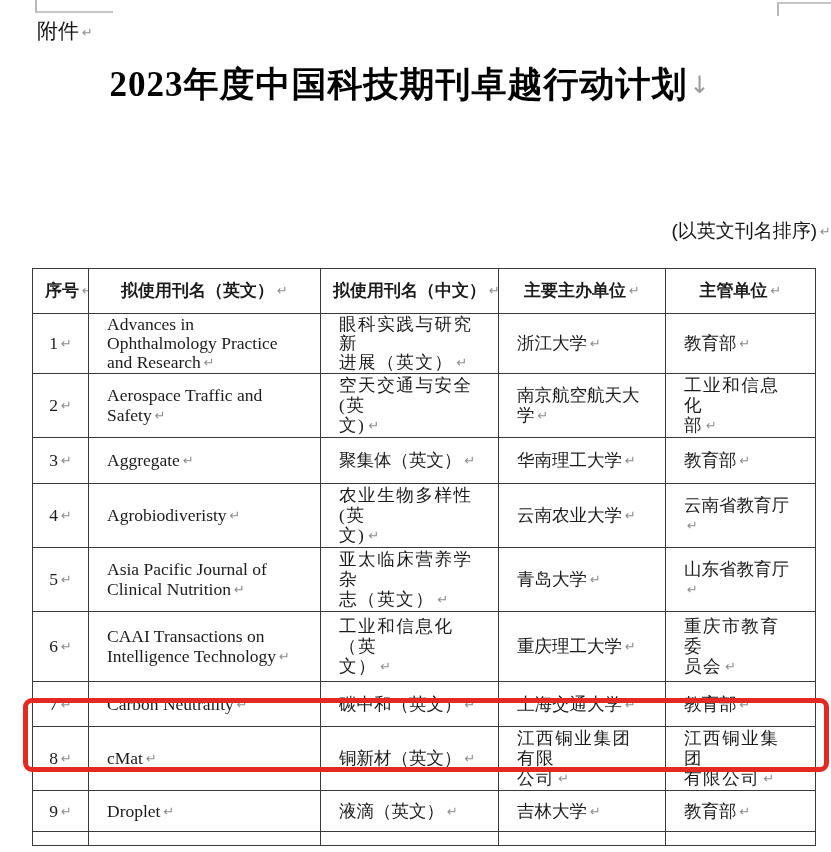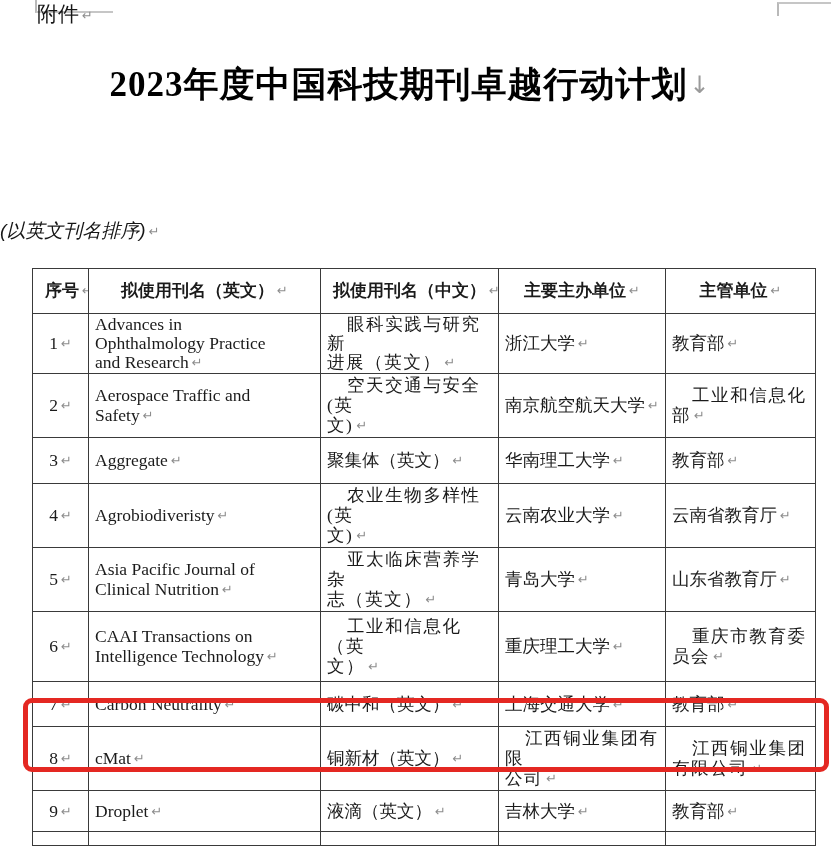--- a/index.html
+++ b/index.html
@@ -8,45 +8,45 @@
     font-family:"Liberation Serif","DejaVu Serif",serif;color:#1b1b1b;
   }
   .page{position:relative;width:831px;height:852px;background:#fff;}
 
   
   .cropmark-left{position:absolute;left:35px;top:0;width:76px;height:11px;
     border-left:2px solid #b9b9b9;border-bottom:2px solid #c6c6c6;}
   .cropmark-right{position:absolute;left:777px;top:2px;width:54px;height:12px;
     border-left:2px solid #b9b9b9;border-top:2px solid #c6c6c6;}
 
-  .attachment{position:absolute;left:37px;top:0;font-size:21px;
+  .attachment{position:absolute;left:37px;top:17px;font-size:21px;
     font-family:"Liberation Sans","DejaVu Sans",sans-serif;color:#161616;}
 
   .title{position:absolute;left:0;right:12px;top:57px;margin:0;text-align:center;
     font-size:35px;font-weight:bold;letter-spacing:1px;line-height:55px;color:#000;}
 
-  .subtitle{position:absolute;left:0;right:0;top:218px;text-align:left;
-    font-size:19px;font-family:"Liberation Sans","DejaVu Sans",sans-serif;color:#161616;font-style:italic;}
+  .subtitle{position:absolute;left:0;right:0;top:218px;text-align:right;
+    font-size:19px;font-family:"Liberation Sans","DejaVu Sans",sans-serif;color:#161616;}
 
   
   .pm{color:#8d8d8d;font-family:"DejaVu Sans",sans-serif;font-size:13px;
     font-weight:normal;letter-spacing:0;margin-left:3px;vertical-align:1px;}
   .title .pm{font-size:19px;vertical-align:4px;}
   .lm{color:#9a9a9a;font-family:"DejaVu Sans",sans-serif;font-size:24px;
     font-weight:normal;letter-spacing:0;margin-left:2px;vertical-align:3px;}
 
   table.journal{position:absolute;left:32px;top:268px;width:783px;
     border-collapse:collapse;table-layout:fixed;}
   .journal th,.journal td{border:1.5px solid #3a3a3a;vertical-align:middle;
-    font-size:17.5px;line-height:20px;padding:1px 6px;}
+    font-size:17.5px;line-height:20px;padding:1px 18px;}
   .journal th{font-weight:bold;text-align:center;font-size:17px;
     padding:12px;white-space:nowrap;overflow:hidden;}
   .journal td.no{text-align:center;padding:1px 2px;}
   .ct{white-space:pre-line;}
-  .spread .ct{letter-spacing:1.6px;margin-left:20px;}
+  .spread .ct{letter-spacing:1.6px;}
 
   tr.hr{height:42px;}
   tr.r1{height:59px;} tr.r1 td{line-height:19px;}
   tr.r2{height:55px;} tr.r3{height:46px;} tr.r4{height:62px;}
   tr.r5{height:58px;} tr.r6{height:70px;} tr.r7{height:45px;}
   tr.r8{height:47px;} tr.r9{height:41px;} tr.r10{height:48px;}
   tr.partial{height:14px;}
 
   
   .highlight-box{position:absolute;left:23px;top:698px;width:796px;height:64px;

